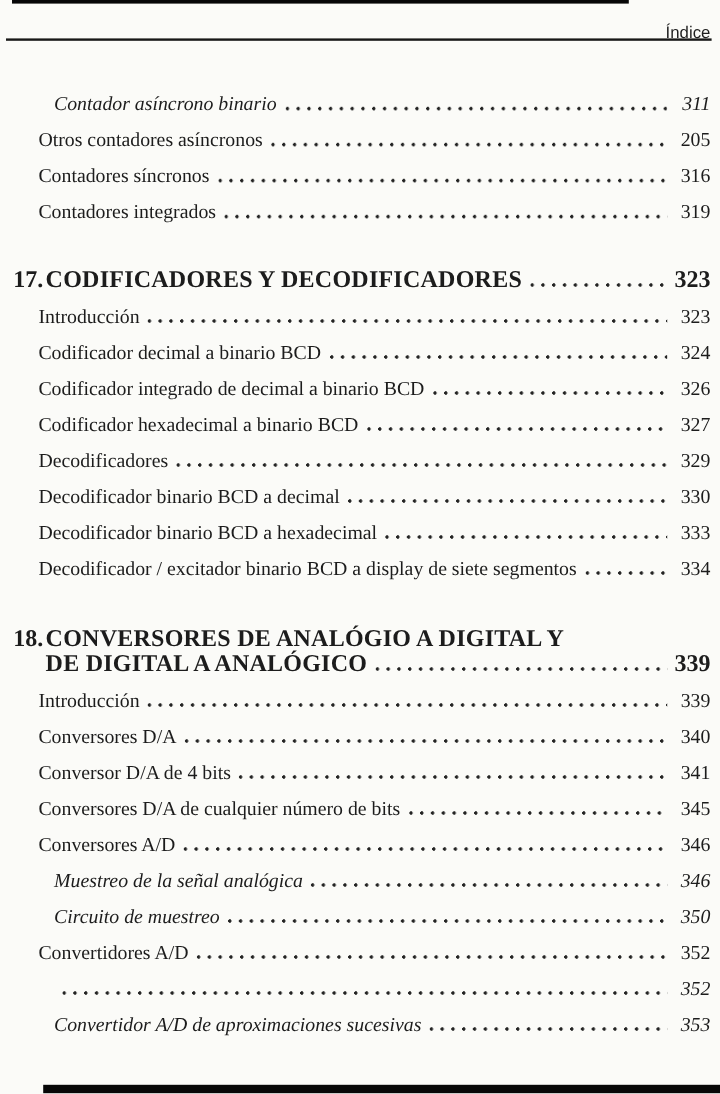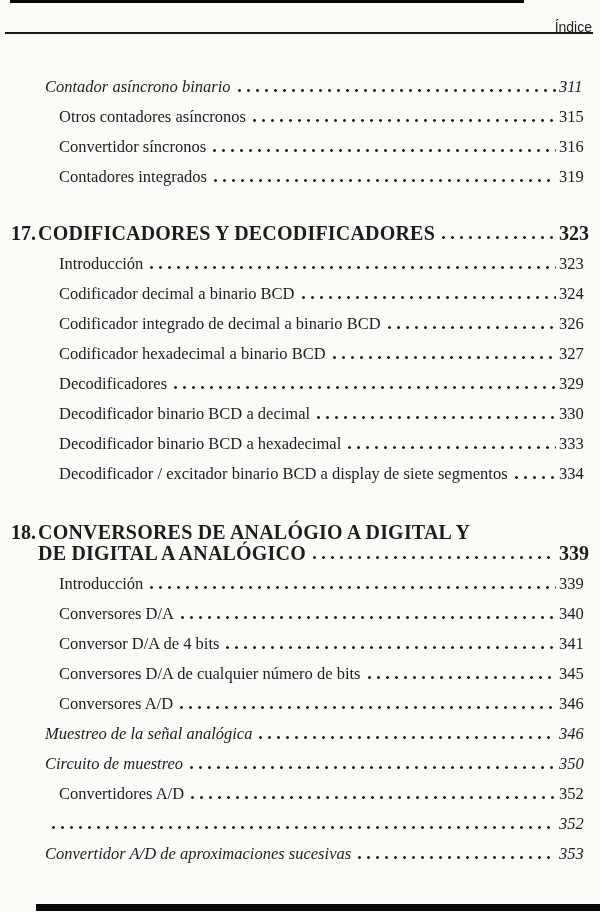--- a/index.html
+++ b/index.html
@@ -38,35 +38,35 @@
     left: 30px;
     right: 8px;
   }
   .row {
     display: flex;
     align-items: flex-end;
     height: 30px;
     font-size: 16.5px;
   }
   .row .label { line-height: 21px; white-space: nowrap; }
-  .entry.main { padding-left: 2px; margin-left: 27px; }
+  .entry.main { padding-left: 2px; }
   .entry.sub  { padding-left: 15px; font-style: italic; }
 
   .leader {
     flex: 1;
     height: 3px;
     align-self: flex-end;
     margin: 0 3px 5px 7px;
     background-image: radial-gradient(circle at 1.5px 1.5px, #222 1.2px, rgba(0,0,0,0) 1.6px);
     background-size: 9px 3px;
     background-repeat: repeat-x;
   }
   .page-num {
     min-width: 33px;
-    text-align: left;
+    text-align: right;
     line-height: 21px;
     white-space: nowrap;
   }
 
   .toc-section.sec-1 { margin-top: 27px; }
   .toc-section.sec-2 { margin-top: 29px; }
 
   .heading-row { font-weight: bold; font-size: 20px; }
   .heading-row .label { line-height: 22px; letter-spacing: 0.2px; }
   .heading-row .page-num { line-height: 22px; }
@@ -86,24 +86,24 @@
 <div class="toc">
     <section class="toc-section sec-0">
       <div class="row entry sub">
         <span class="label">Contador asíncrono binario</span>
         <div class="leader"></div>
         <span class="page-num">311</span>
       </div>
       <div class="row entry main">
         <span class="label">Otros contadores asíncronos</span>
         <div class="leader"></div>
-        <span class="page-num">315</span>
-      </div>
-      <div class="row entry main">
-        <span class="label">Convertidor síncronos</span>
+        <span class="page-num">205</span>
+      </div>
+      <div class="row entry main">
+        <span class="label">Contadores síncronos</span>
         <div class="leader"></div>
         <span class="page-num">316</span>
       </div>
       <div class="row entry main">
         <span class="label">Contadores integrados</span>
         <div class="leader"></div>
         <span class="page-num">319</span>
       </div>
     </section>
     <section class="toc-section sec-1">

